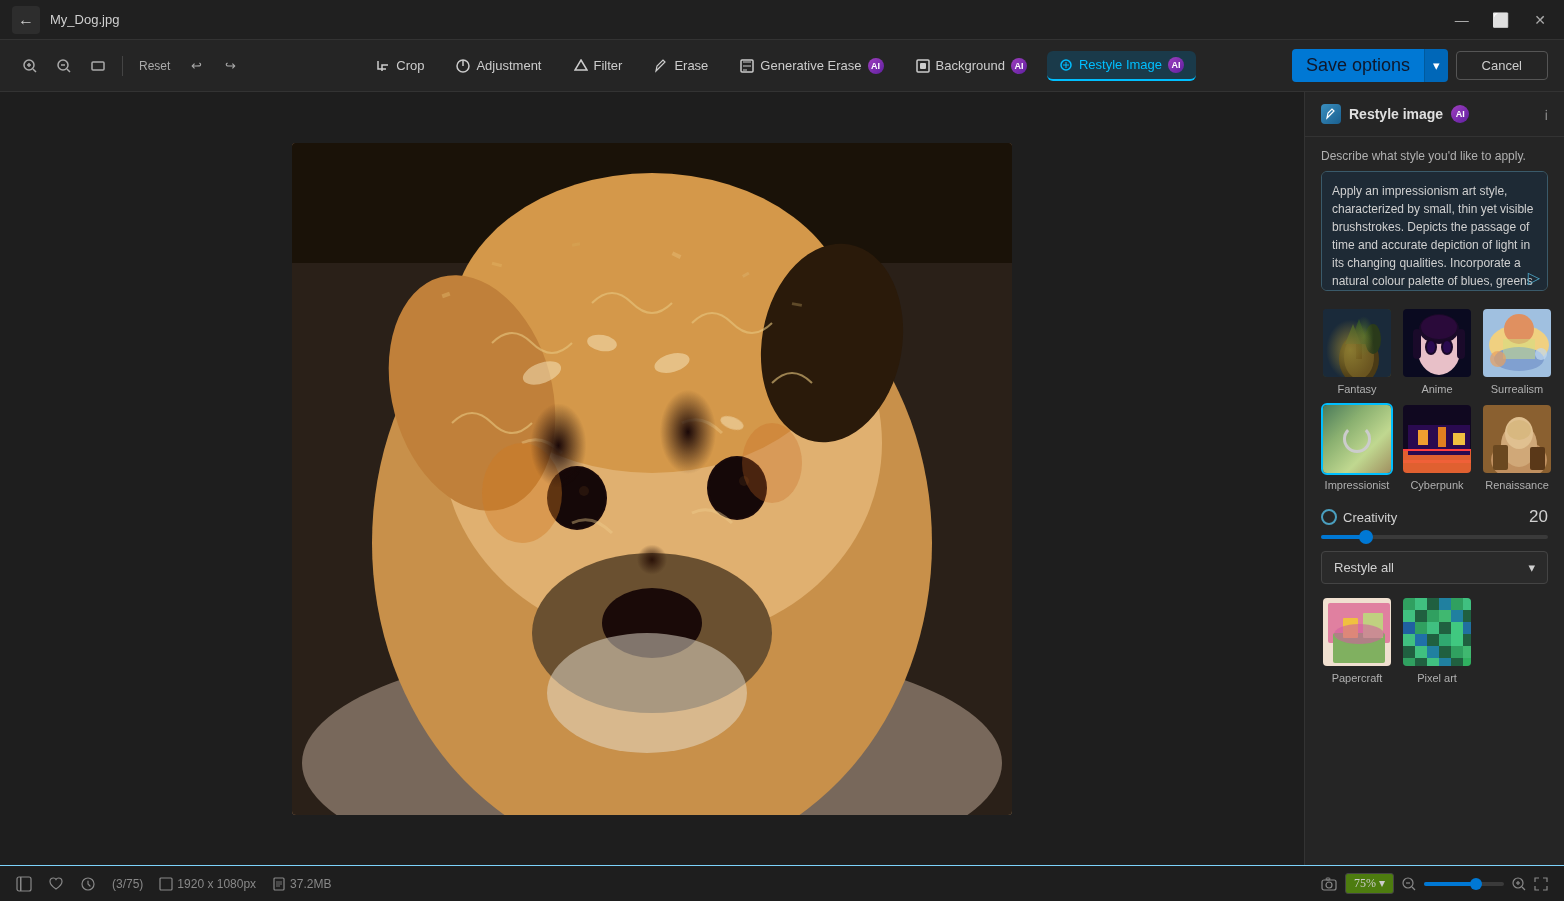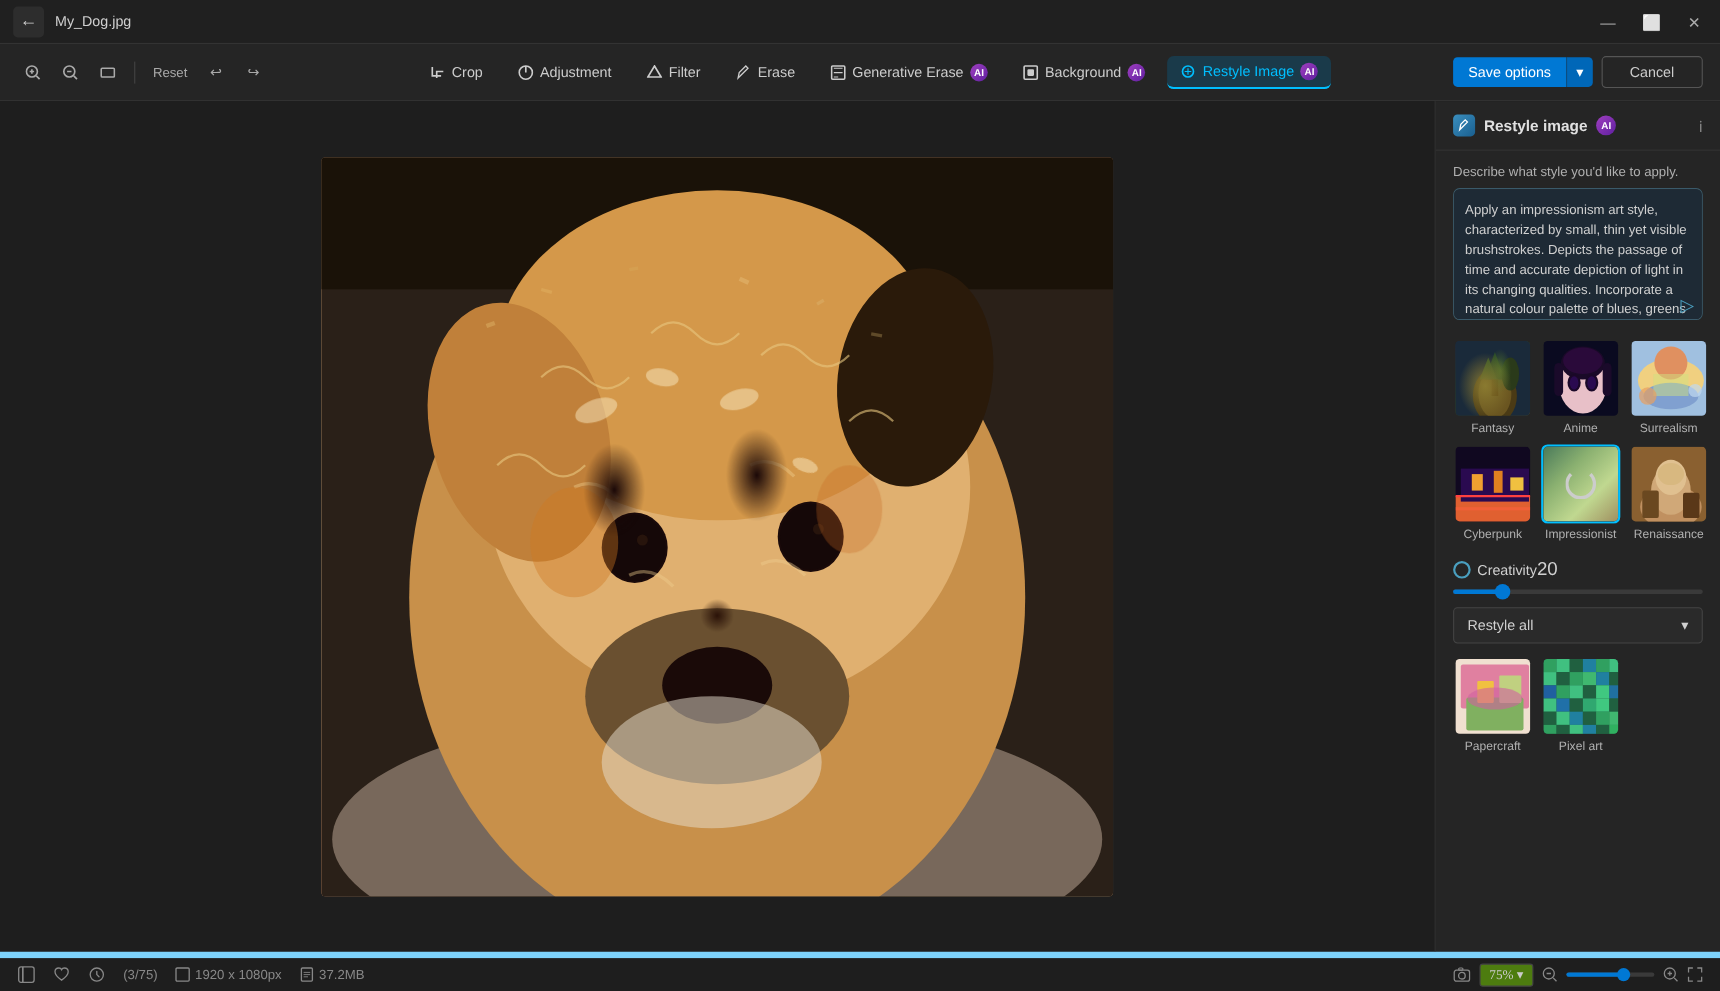--- a/index.html
+++ b/index.html
@@ -117,25 +117,25 @@
       color: white;
       font-weight: bold;
     }
     .toolbar-right {
       display: flex;
       align-items: center;
       gap: 8px;
     }
     .save-options-btn {
       background: #0078d4;
-      color: #ffffff;
+      color: #0f172a;
       border: none;
       padding: 6px 14px;
       border-radius: 4px 0 0 4px;
-      font-size: 13px;
+      font-size: 18px;
       cursor: pointer;
     }
     .save-options-arrow {
       background: #0067b8;
       color: white;
       border: none;
       padding: 6px 8px;
       border-radius: 0 4px 4px 0;
       font-size: 13px;
       cursor: pointer;
@@ -347,21 +347,21 @@
       text-align: center;
     }
 
     
     .creativity-section {
       margin-top: 16px;
     }
     .creativity-header {
       display: flex;
       align-items: center;
-      justify-content: flex-start;
+      justify-content: space-between;
       margin-bottom: 8px;
     }
     .creativity-label {
       display: flex;
       align-items: center;
       gap: 6px;
       font-size: 13px;
       color: #d0d0d0;
     }
     .creativity-icon {
@@ -420,21 +420,21 @@
       display: grid;
       grid-template-columns: repeat(3, 1fr);
       gap: 8px;
       margin-top: 12px;
     }
 
     
     .statusbar {
       height: 36px;
       background: #1e1e1e;
-      border-top: 6px solid #7dd3fc;
+      border-top: 1px solid #7dd3fc;
       display: flex;
       align-items: center;
       padding: 0 16px;
       gap: 16px;
       font-size: 12px;
       color: #888;
     }
     .statusbar-item {
       display: flex;
       align-items: center;
@@ -751,45 +751,45 @@
                 <circle cx="15" cy="50" r="8" fill="#e8a060" opacity="0.7"></circle>
                 <circle cx="58" cy="45" r="6" fill="#c0d8f0" opacity="0.7"></circle>
               </svg>
             </div>
           </div>
           <span class="style-label">Surrealism</span>
         </div>
       </div>
 
       <div class="style-grid" style="margin-top:8px;">
+        <div class="style-item selected">
+          <div class="style-thumb" style="border-color:#00bfff;">
+            <div style="width:100%;height:100%;position:relative;display:flex;align-items:center;justify-content:center;background:linear-gradient(135deg,#4a7a5a,#8ab070,#c0d890,#a09060);">
+              <div class="thumb-impressionist-icon"></div>
+            </div>
+          </div>
+          <span class="style-label">Impressionist</span>
+        </div>
+
         <div class="style-item">
           <div class="style-thumb">
             <div style="width:100%;height:100%;position:relative;">
               <svg width="72" height="72" viewBox="0 0 72 72">
                 <rect width="72" height="72" fill="#100820"></rect>
                 <rect x="0" y="45" width="72" height="27" fill="#e06030"></rect>
                 <rect x="5" y="20" width="62" height="30" fill="#2a0a50"></rect>
                 <rect x="15" y="25" width="10" height="15" fill="#f0a030"></rect>
                 <rect x="35" y="22" width="8" height="20" fill="#e08020"></rect>
                 <rect x="50" y="28" width="12" height="12" fill="#f0c040"></rect>
                 <line x1="0" y1="45" x2="72" y2="45" stroke="#ff4040" stroke-width="2"></line>
                 <rect x="0" y="55" width="72" height="3" fill="#ff6040" opacity="0.5"></rect>
               </svg>
             </div>
           </div>
           <span class="style-label">Cyberpunk</span>
-        </div>
-
-        <div class="style-item selected">
-          <div class="style-thumb" style="border-color:#00bfff;">
-            <div style="width:100%;height:100%;position:relative;display:flex;align-items:center;justify-content:center;background:linear-gradient(135deg,#4a7a5a,#8ab070,#c0d890,#a09060);">
-              <div class="thumb-impressionist-icon"></div>
-            </div>
-          </div>
-          <span class="style-label">Impressionist</span>
         </div>
 
         <div class="style-item">
           <div class="style-thumb">
             <div style="width:100%;height:100%;position:relative;">
               <svg width="72" height="72" viewBox="0 0 72 72">
                 <rect width="72" height="72" fill="#8a6030"></rect>
                 <ellipse cx="36" cy="55" rx="28" ry="20" fill="#c09060"></ellipse>
                 <ellipse cx="36" cy="40" rx="18" ry="22" fill="#d0a878"></ellipse>
                 <ellipse cx="36" cy="28" rx="14" ry="16" fill="#e0c090"></ellipse>

